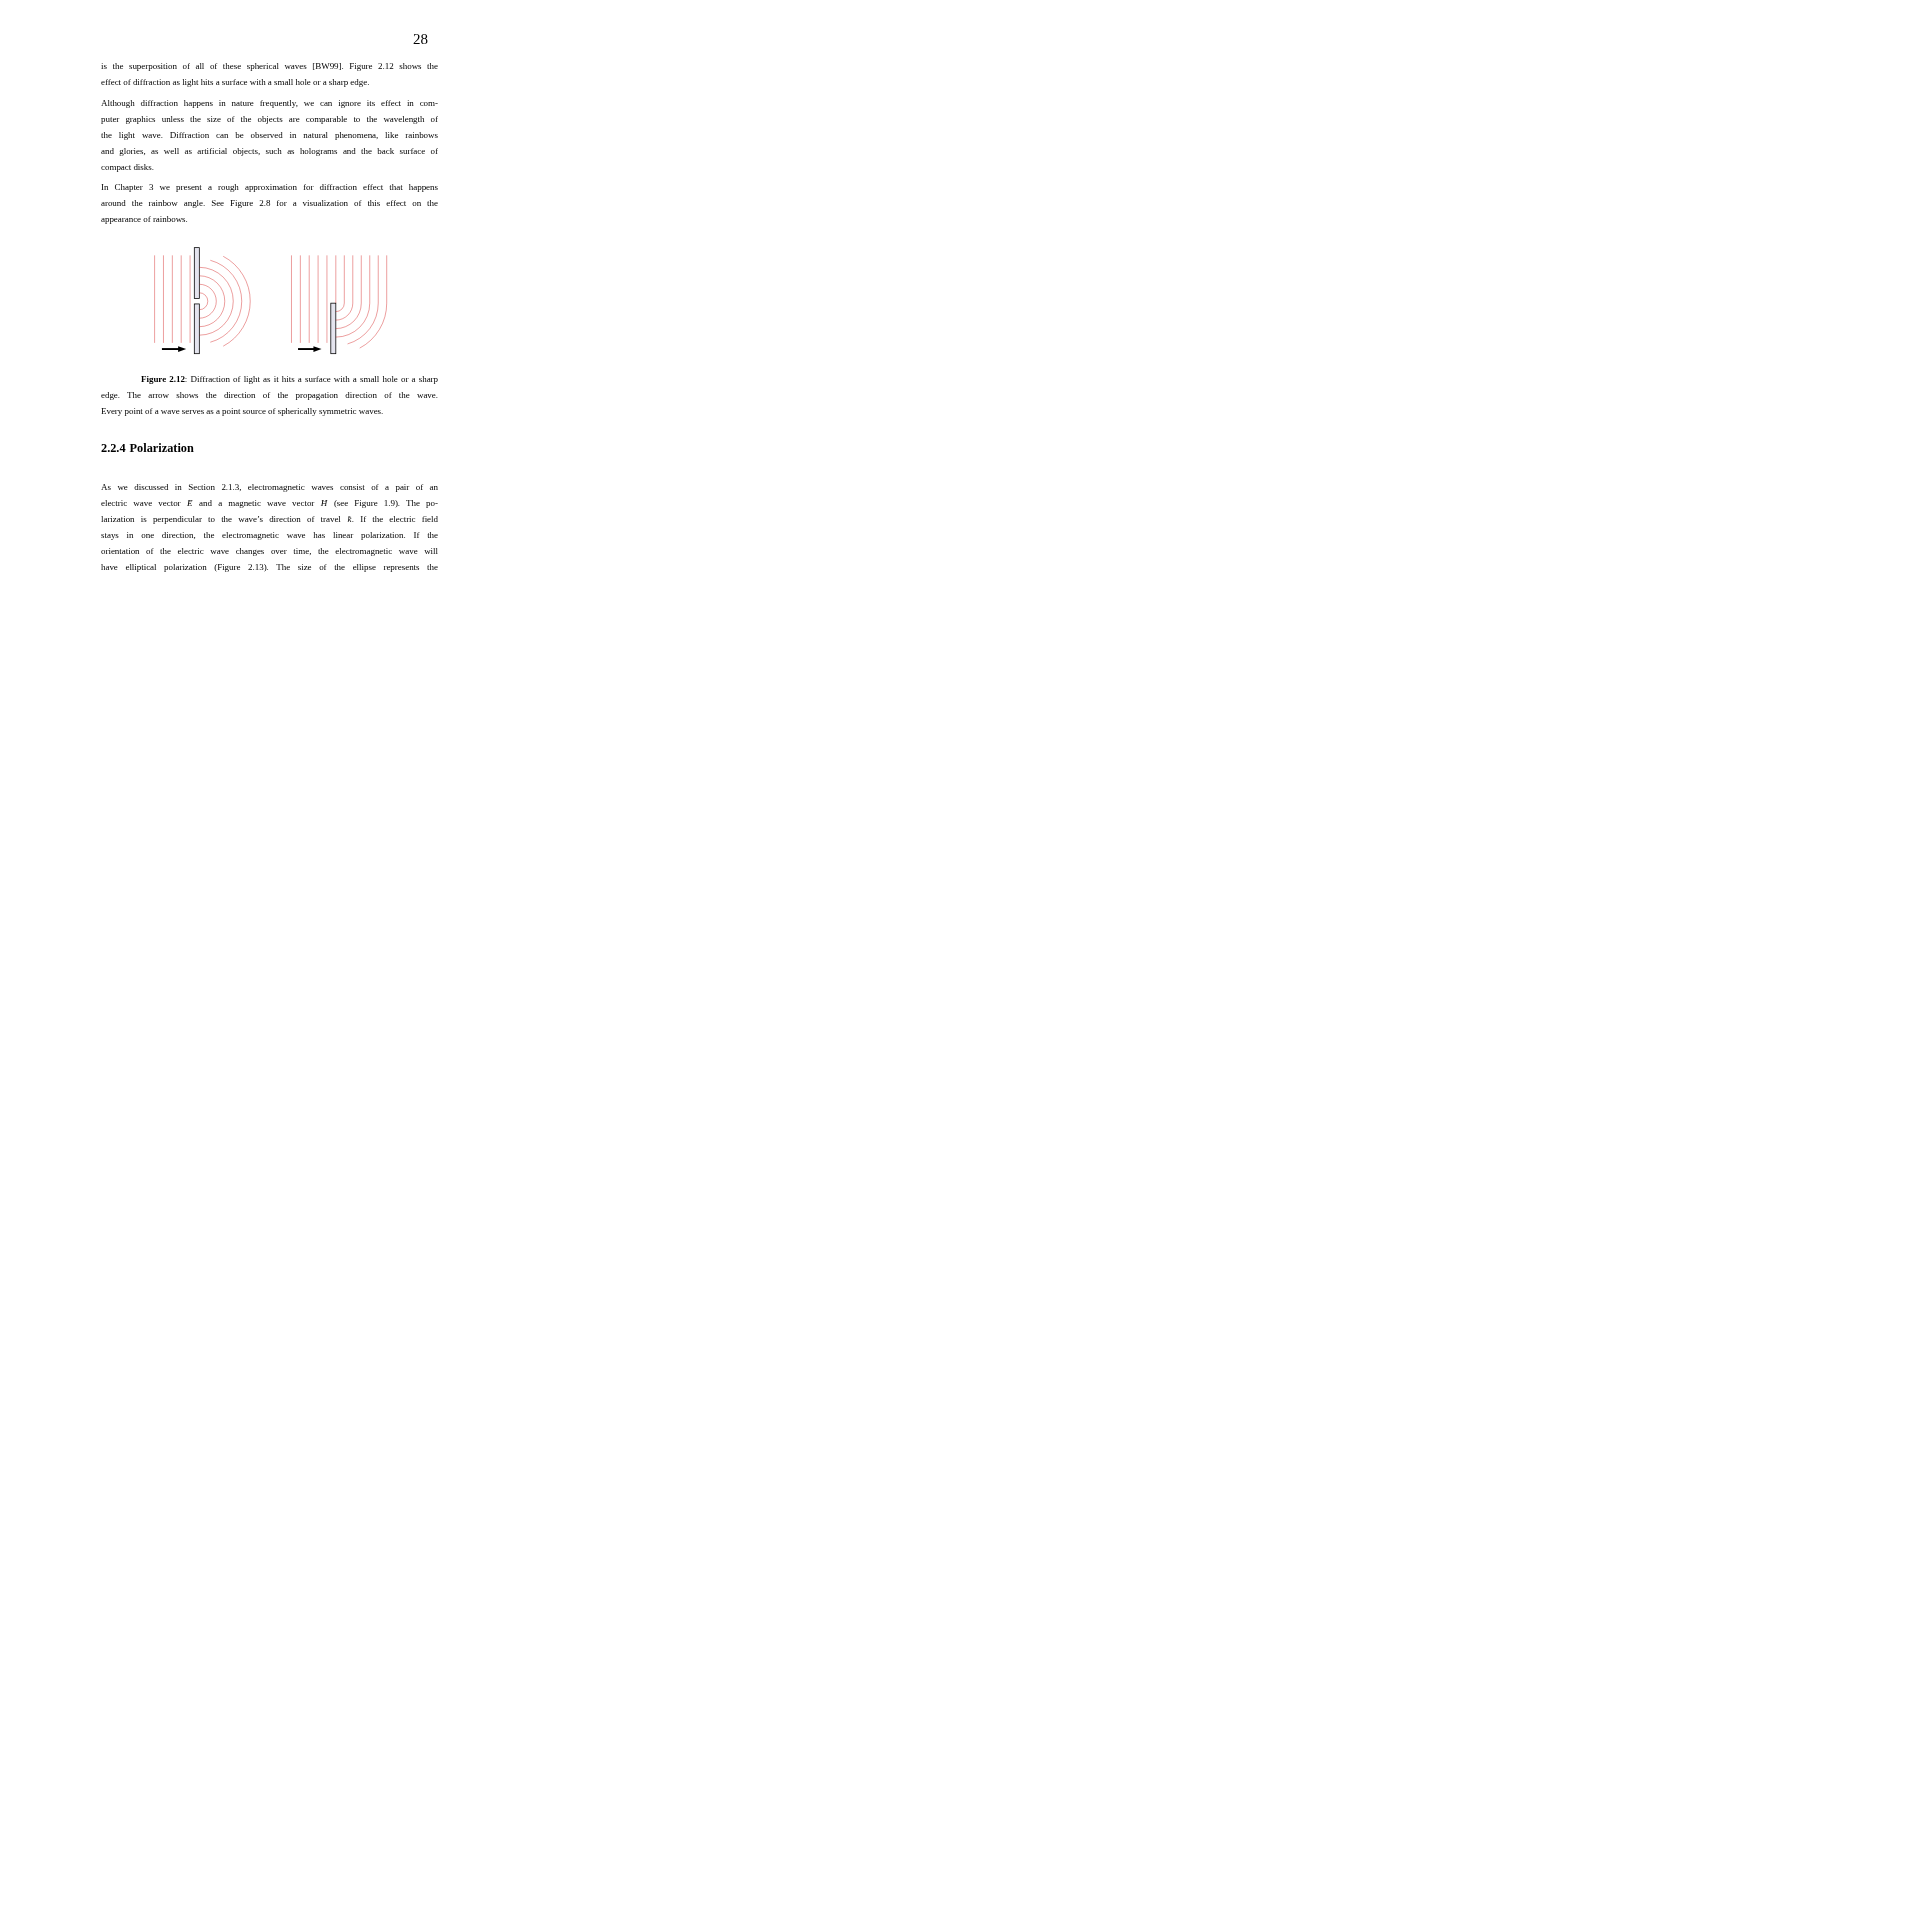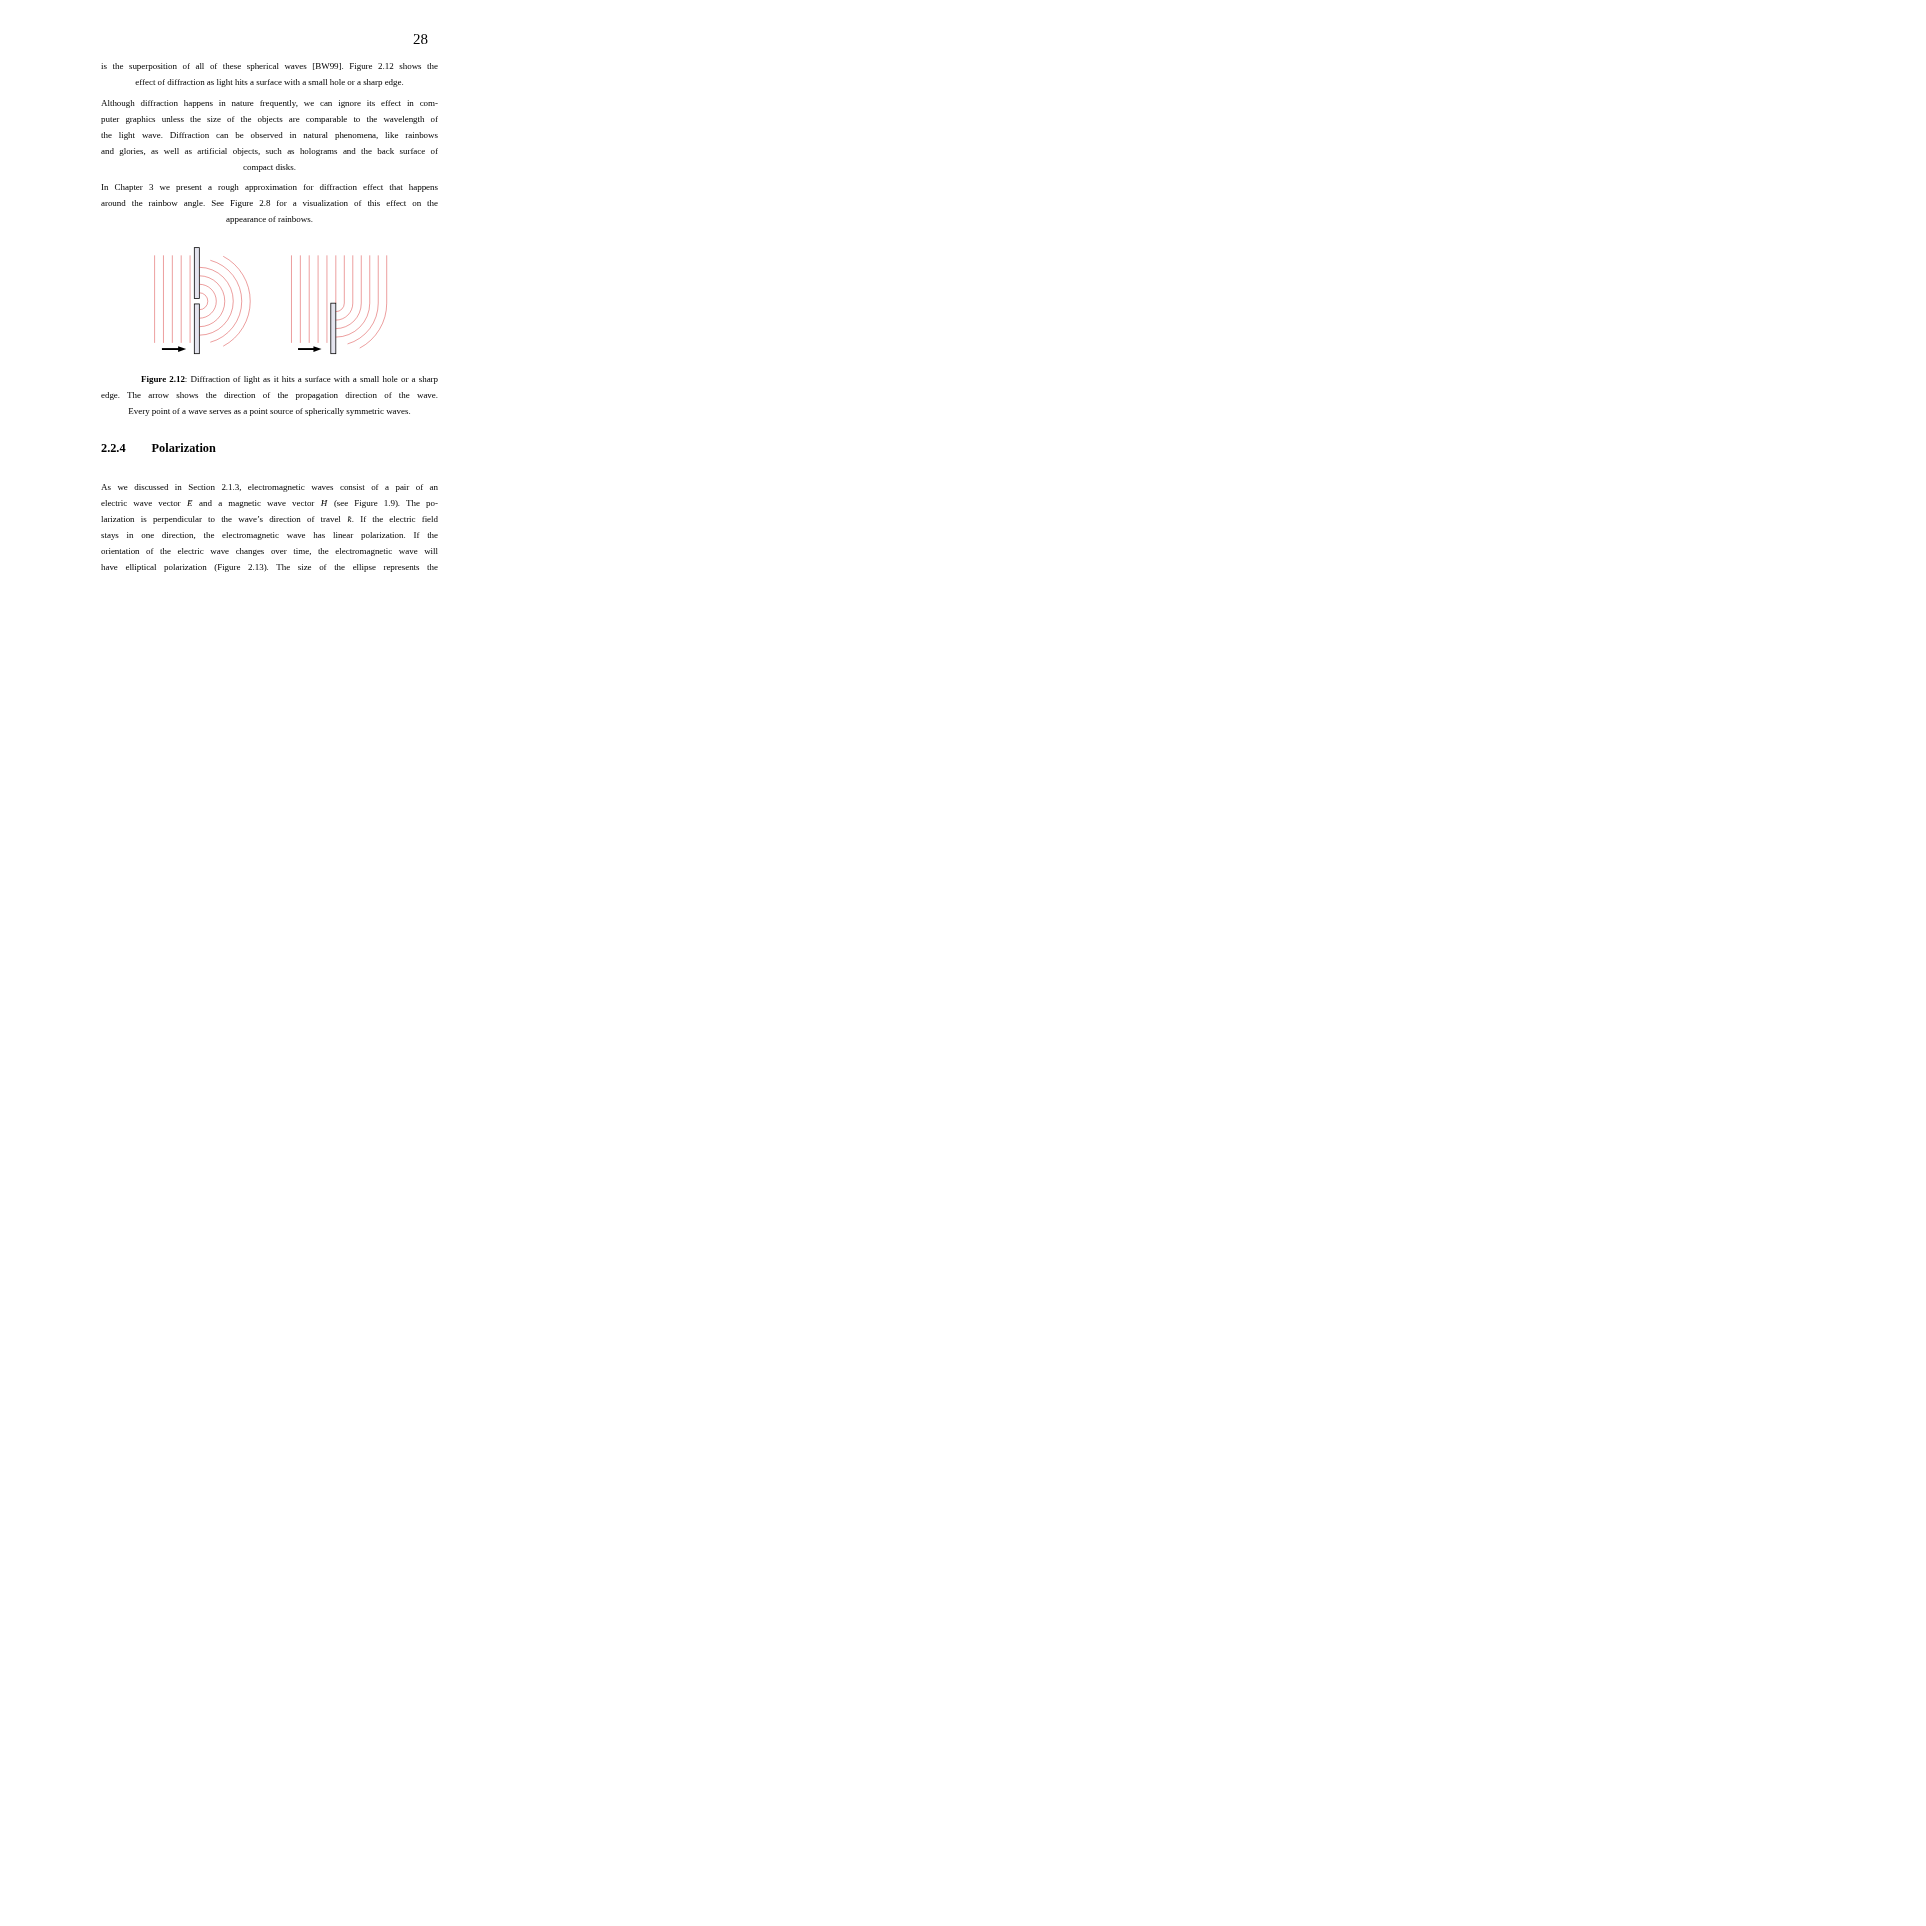--- a/index.html
+++ b/index.html
@@ -13,37 +13,37 @@
   }
   .pageno{
     position:absolute;left:91px;top:34px;width:337px;
     text-align:right;font-size:15px;line-height:10.8px;
   }
   .content{position:absolute;left:101px;top:58px;width:337px;}
   .para{margin:0 0 4.6px 0;}
   .line{
     height:16px;line-height:16px;
     font-size:9px;letter-spacing:-0.04px;
-    text-align:center;
+    text-align:left;
   }
   .line.j{text-align:justify;text-align-last:justify;}
   .b{font-weight:bold;padding-left:40px;}
   .it{}
   .vec{font-style:italic;position:relative;display:inline-block;padding:0 0.4px;}
   .vec::before{
     content:"\2192";
     position:absolute;left:55%;transform:translateX(-50%);
     top:-0.62em;font-size:0.58em;font-style:normal;letter-spacing:0;
   }
   .figure{display:block;margin:11.6px 0 16px 0;}
   .heading{
     margin:21px 0 0 0;padding:0;
     font-size:12.3px;line-height:17.7px;font-weight:bold;
   }
-  .heading .htitle{margin-left:26px;}
+  .heading .htitle{margin-left:4px;}
   .para.last{margin-top:22px;}
 </style>
 </head>
 <body>
 
 <div class="page">
 
   <div class="pageno">28</div>
 
   <div class="content">

